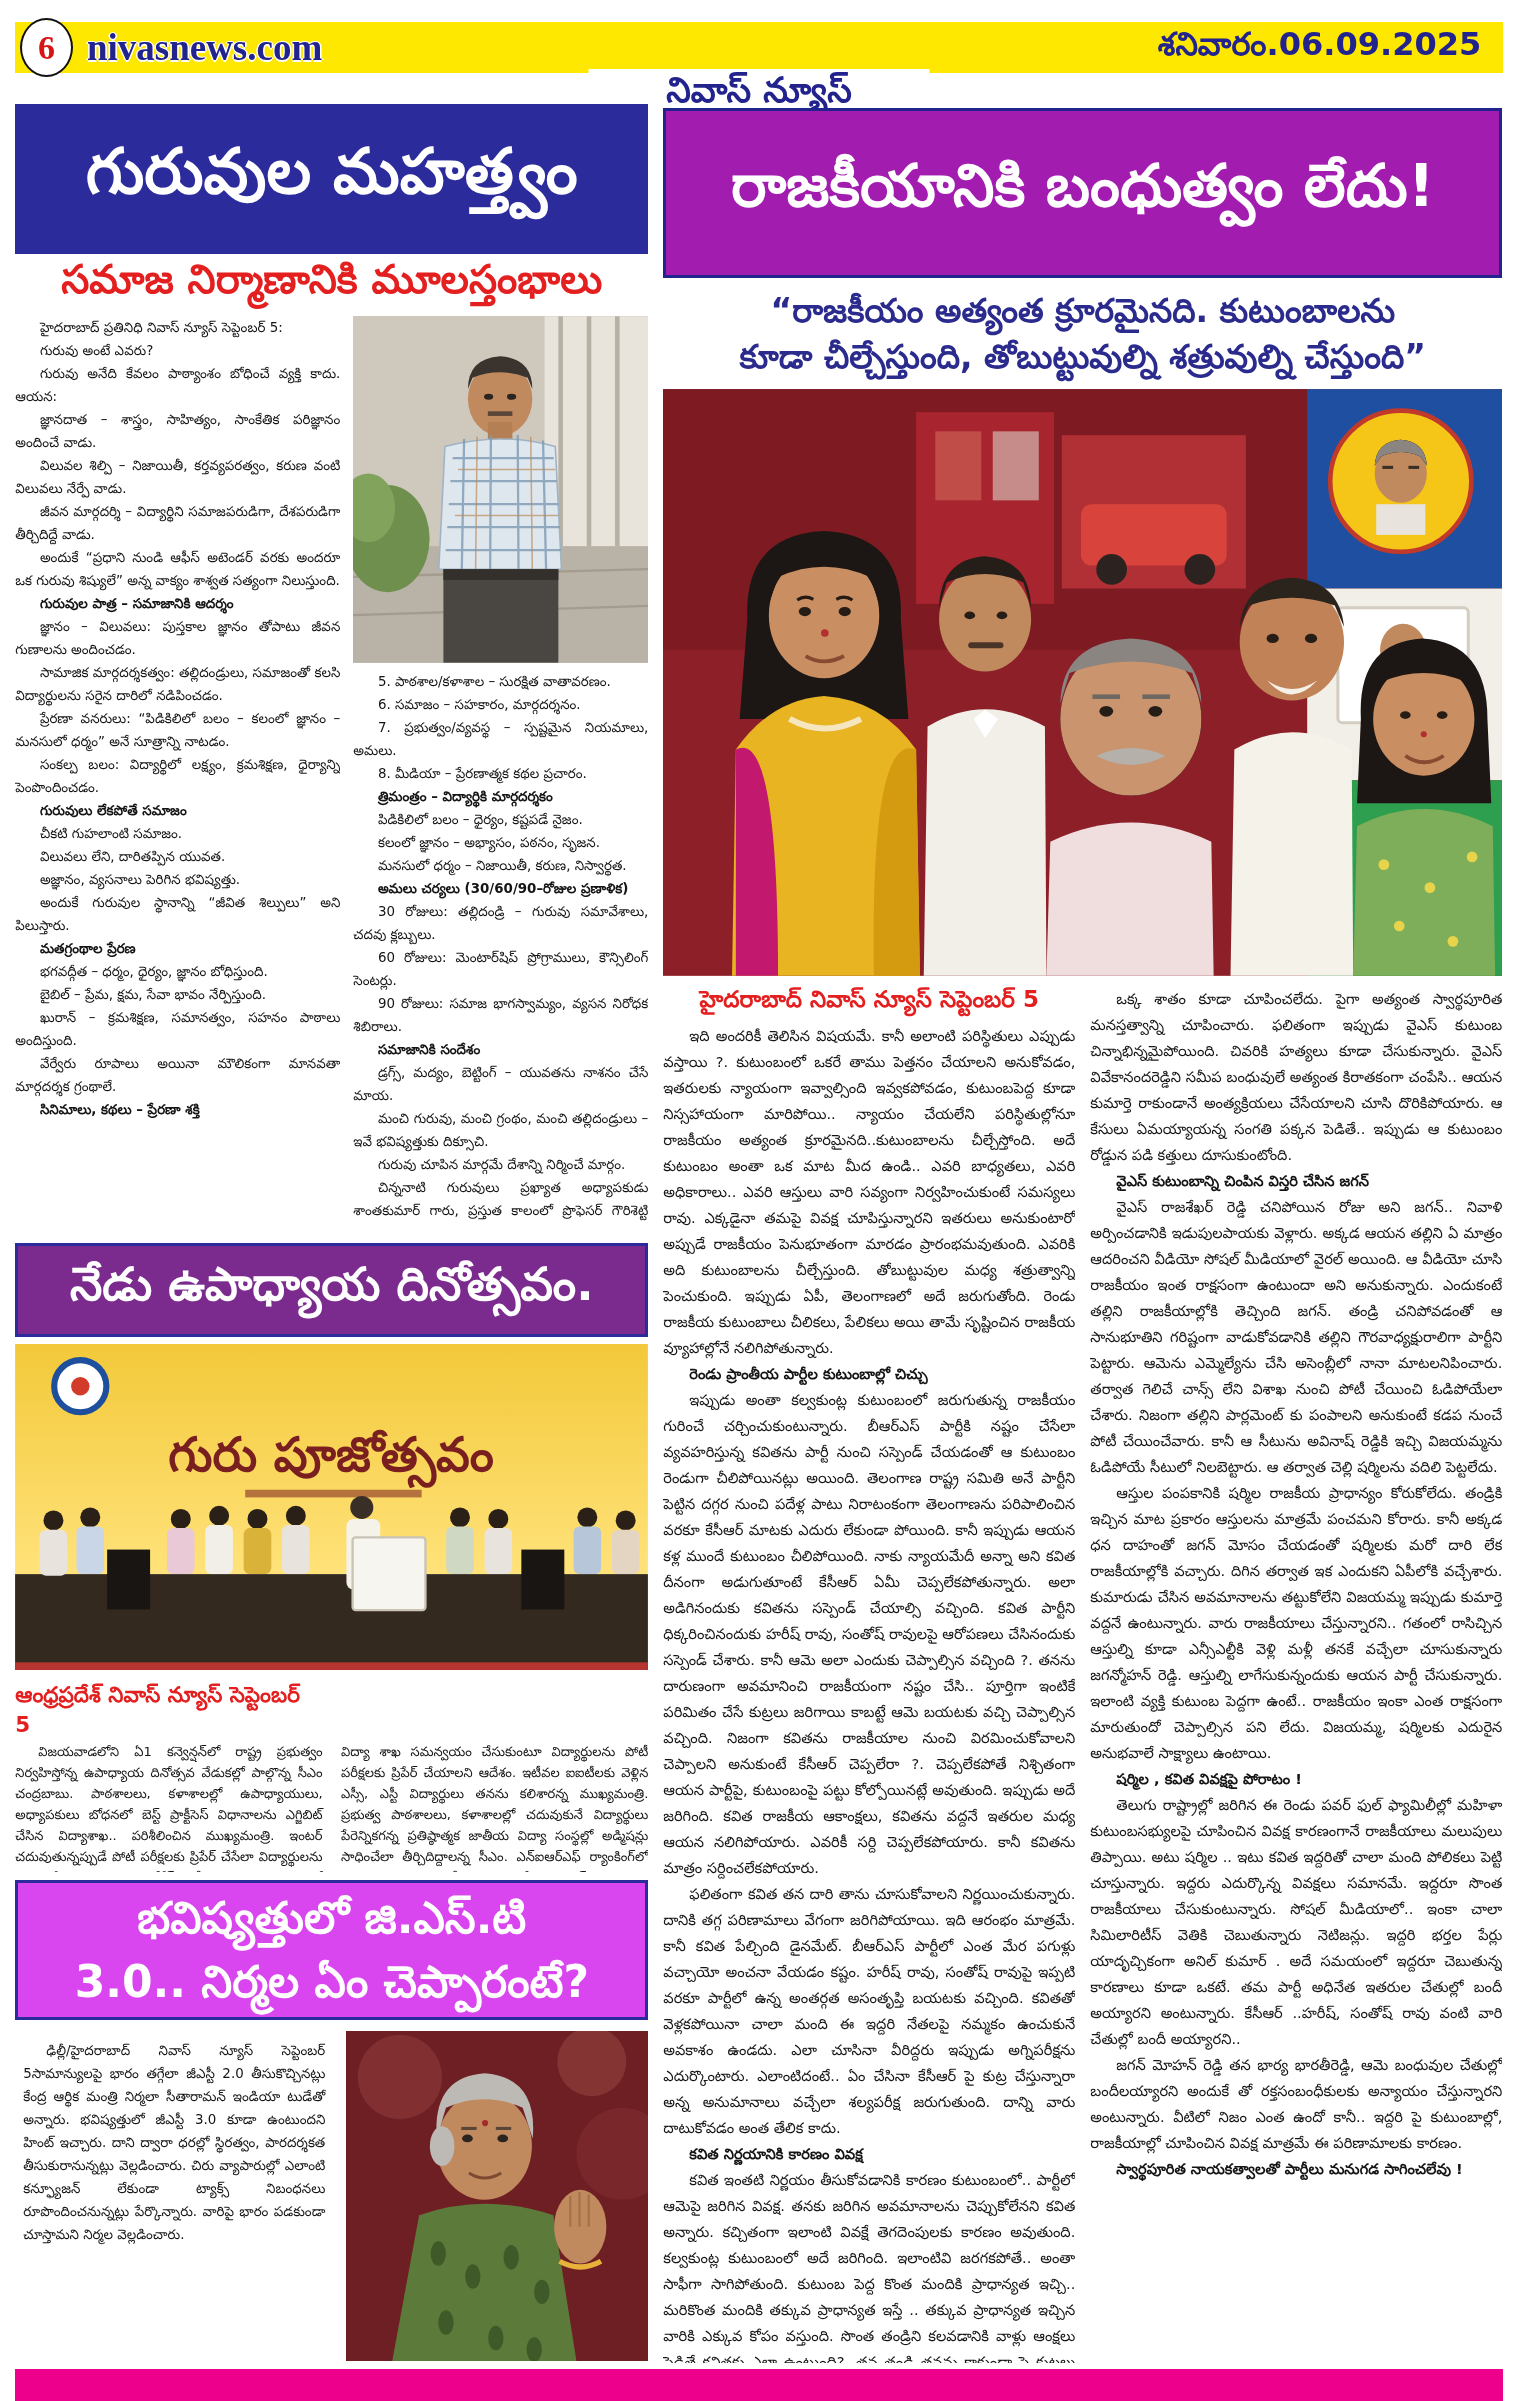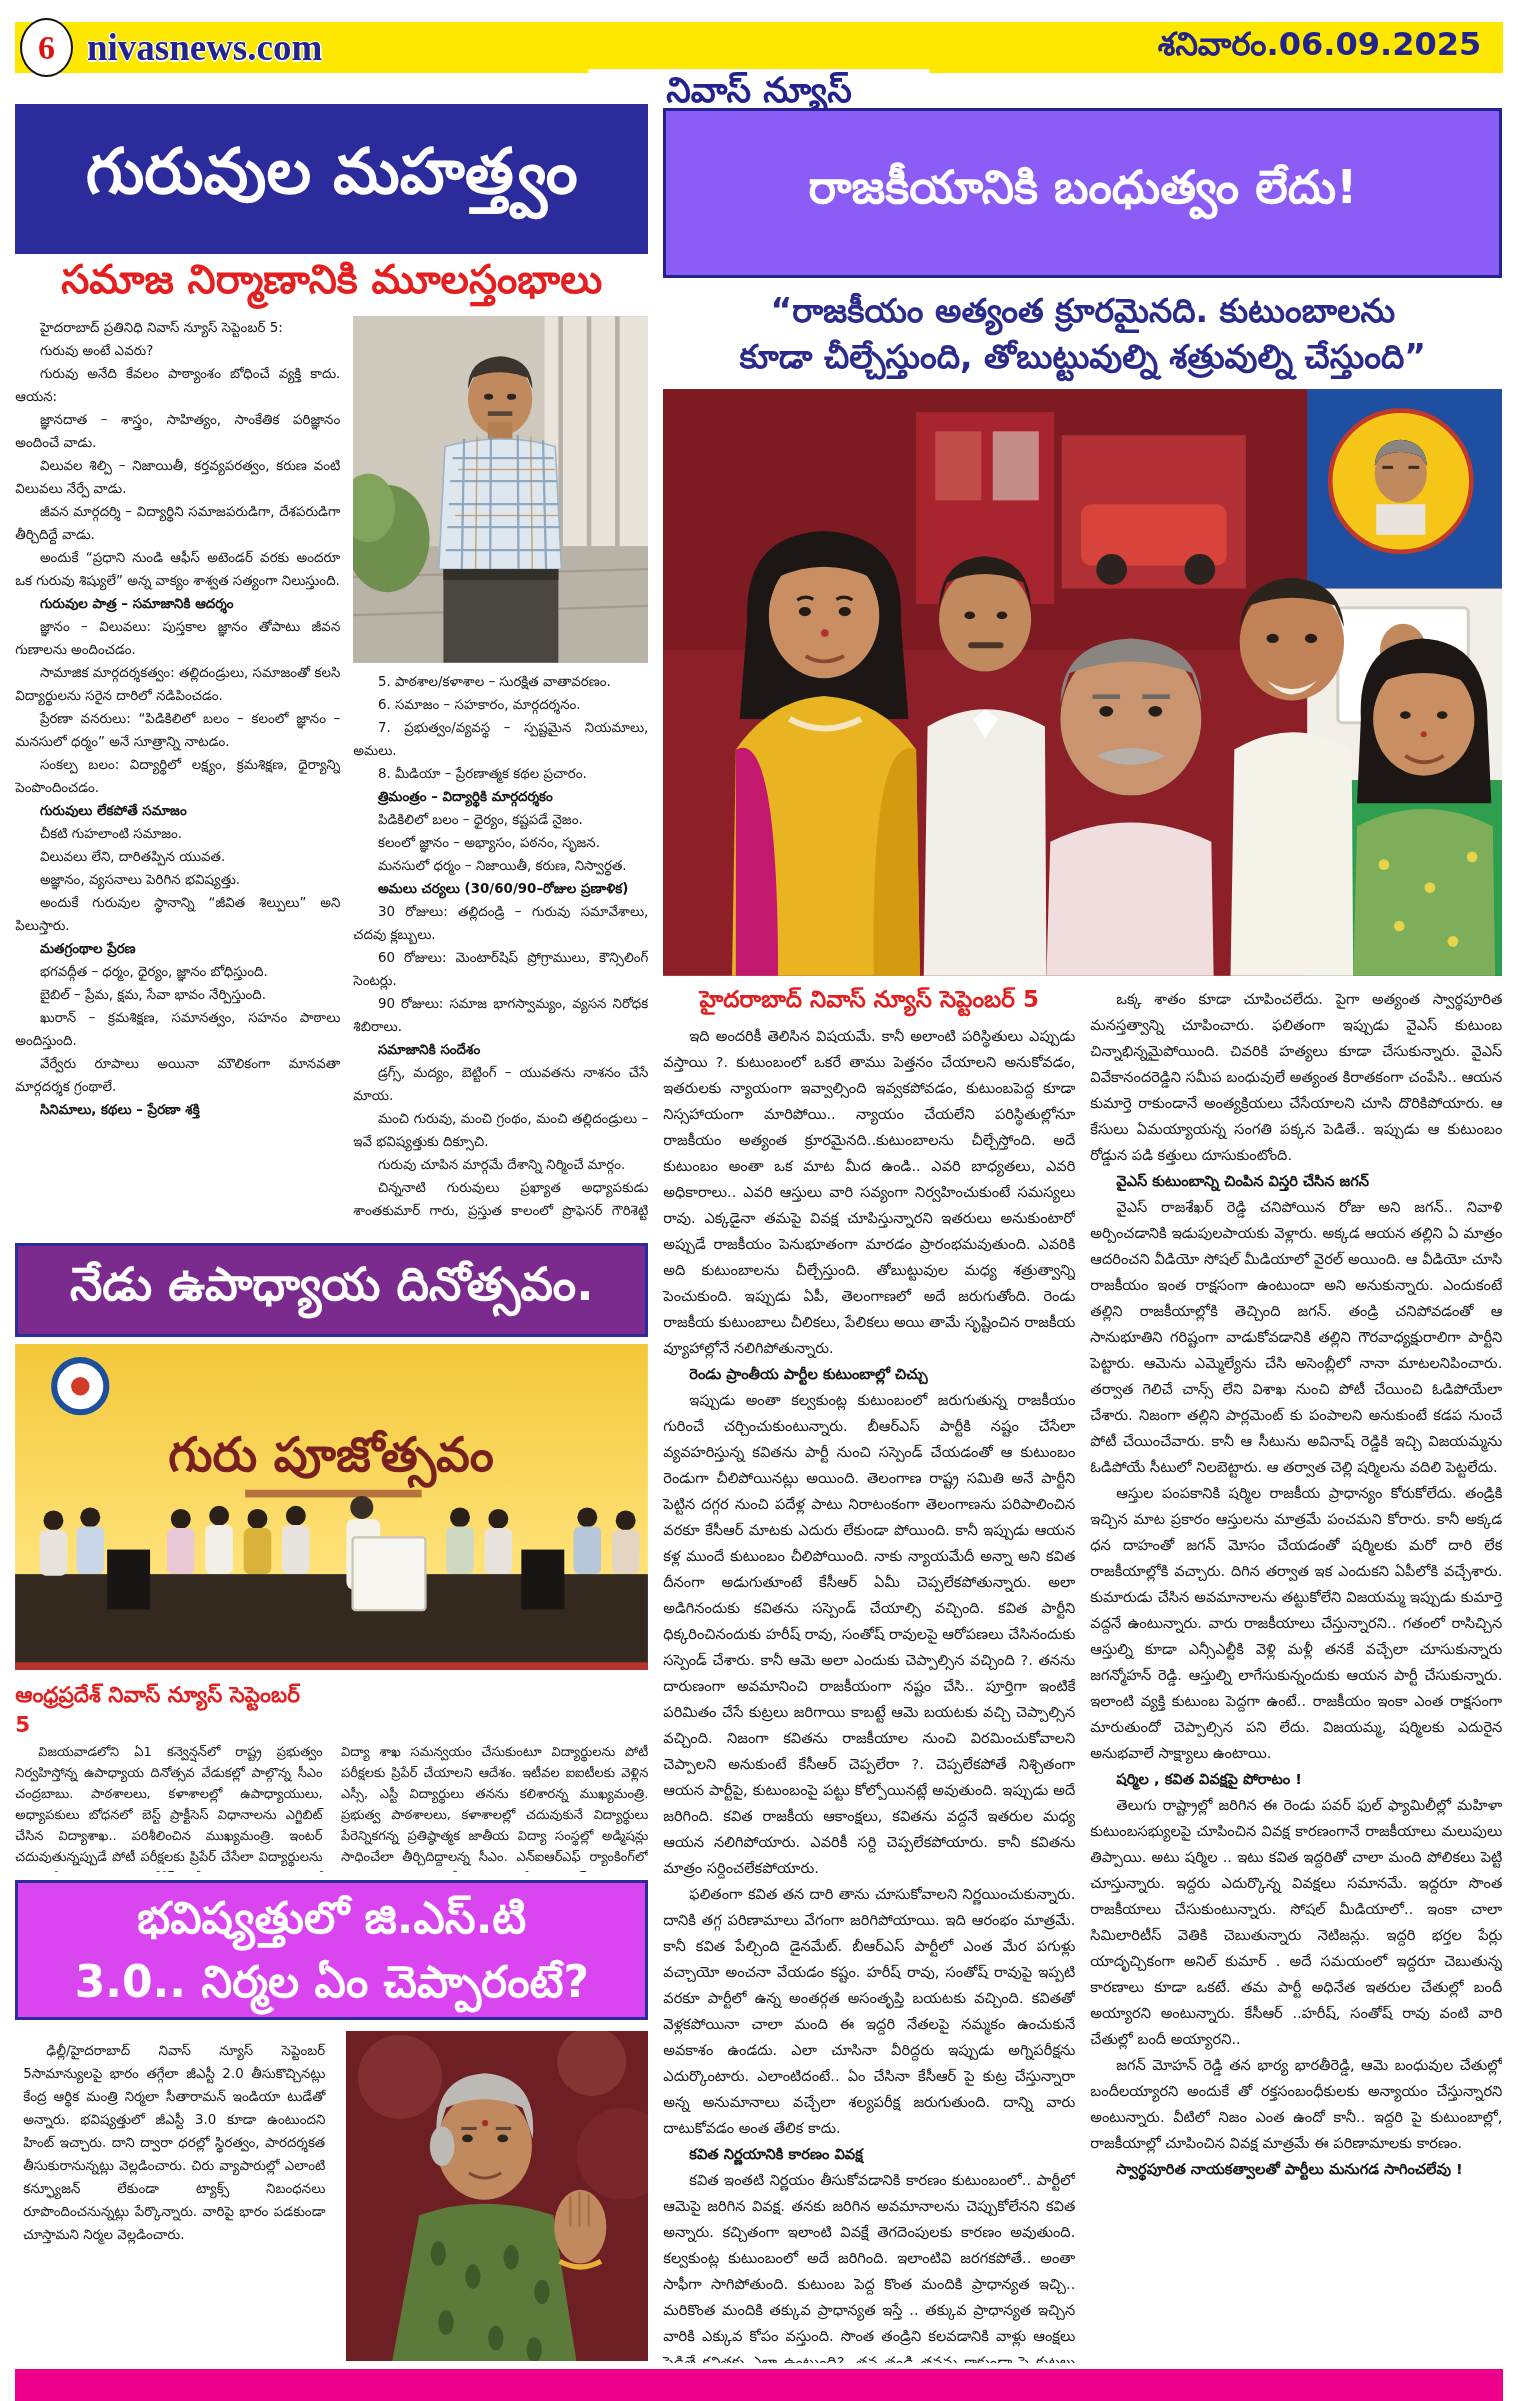--- a/index.html
+++ b/index.html
@@ -36,21 +36,21 @@
   .ap-body{column-count:2;column-gap:18.4px;height:161px;overflow:hidden;}
   .ap-body p{margin:0;font-size:13px;line-height:21px;text-align:justify;text-indent:23px;color:#141414;}
 
   .banner-gst{margin-top:7.7px;height:140px;background:#d946ef;border:3.1px solid #2b2b9c;box-sizing:border-box;color:#fff;display:flex;flex-direction:column;align-items:center;justify-content:center;font-weight:bold;font-size:44px;line-height:1.45;}
   .gst-row{margin-top:10.7px;position:relative;height:334px;}
   .gst-text{position:absolute;left:0;top:0;width:318px;height:334px;overflow:hidden;}
   .gst-text p{margin:8px;font-size:13.4px;line-height:23px;text-align:justify;text-indent:23px;color:#141414;}
   .gst-photo{position:absolute;left:331px;top:0;width:302px;height:330px;overflow:hidden;background:#6e1f24;}
 
   
-  .headline-red{height:170px;background:#8b5cf6;border:3.1px solid #23238e;box-sizing:border-box;color:#fff;display:flex;align-items:center;justify-content:center;font-weight:bold;font-size:46px;white-space:nowrap;}
+  .headline-red{height:170px;background:#a21caf;border:3.1px solid #23238e;box-sizing:border-box;color:#fff;display:flex;align-items:center;justify-content:center;font-weight:bold;font-size:59px;white-space:nowrap;}
   .quote{margin-top:10.7px;color:#2b2b8e;font-weight:bold;font-size:33px;line-height:1.38;text-align:center;}
   .collage{margin-top:9.2px;width:839px;height:587px;overflow:hidden;}
   .r-article{position:relative;margin-top:10.7px;height:1377px;}
   .r-c1{position:absolute;left:0;top:0;width:412px;height:1377px;overflow:hidden;}
   .r-c2{position:absolute;left:427px;top:0;width:412px;height:1377px;overflow:hidden;}
   .r-dateline{color:#e41f1f;font-weight:bold;font-size:23px;text-align:center;margin-bottom:4.6px;}
   .r-article p{margin:0;font-size:14.6px;line-height:26px;text-align:justify;text-indent:26px;color:#141414;}
   .r-article p.subhead{font-weight:bold;}
 
   

